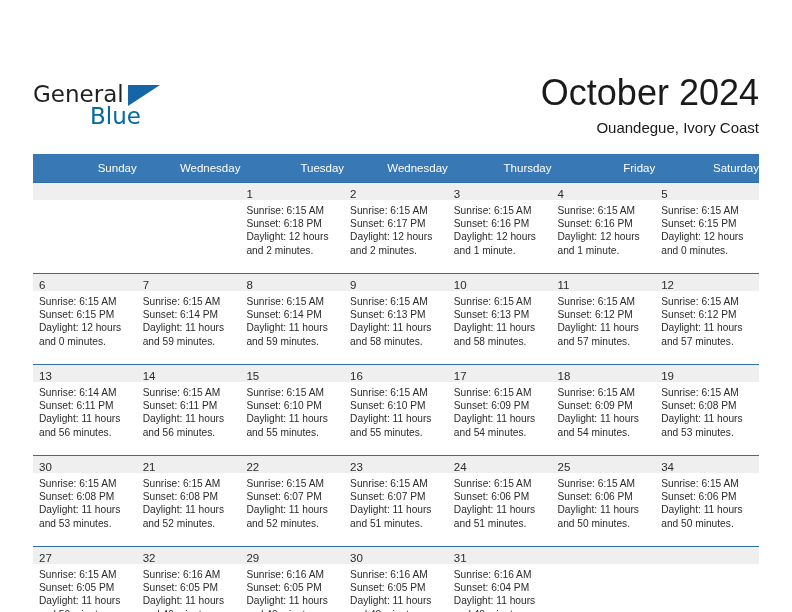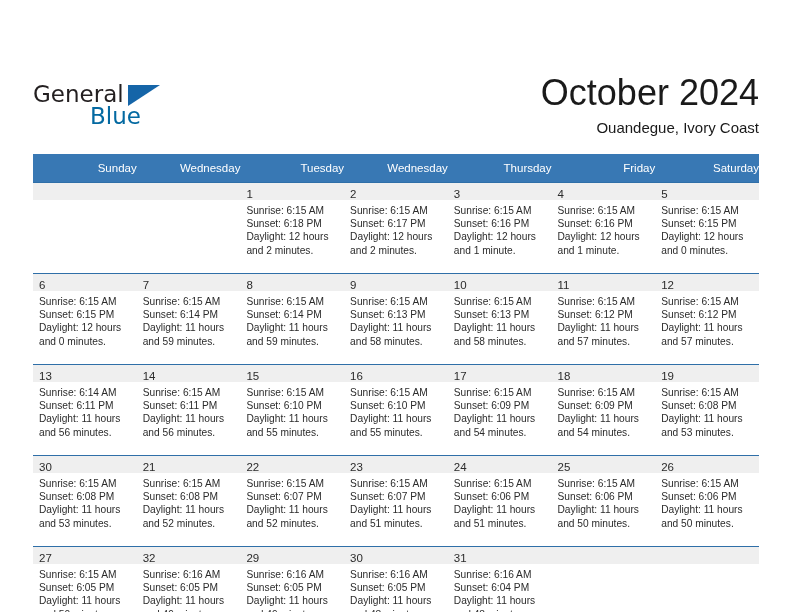--- a/index.html
+++ b/index.html
@@ -477,21 +477,21 @@
               <div class="details">
                 <div>Sunrise: 6:15 AM</div>
                 <div>Sunset: 6:06 PM</div>
                 <div>Daylight: 11 hours</div>
                 <div>and 50 minutes.</div>
               </div>
             </div>
           </td>
           <td>
             <div class="cell">
-              <div class="daynum-band"><span class="daynum">26</span></div>
+              <div class="daynum-band"><span class="daynum">34</span></div>
               <div class="details">
                 <div>Sunrise: 6:15 AM</div>
                 <div>Sunset: 6:06 PM</div>
                 <div>Daylight: 11 hours</div>
                 <div>and 50 minutes.</div>
               </div>
             </div>
           </td>
         </tr>
         <tr class="week-row">

